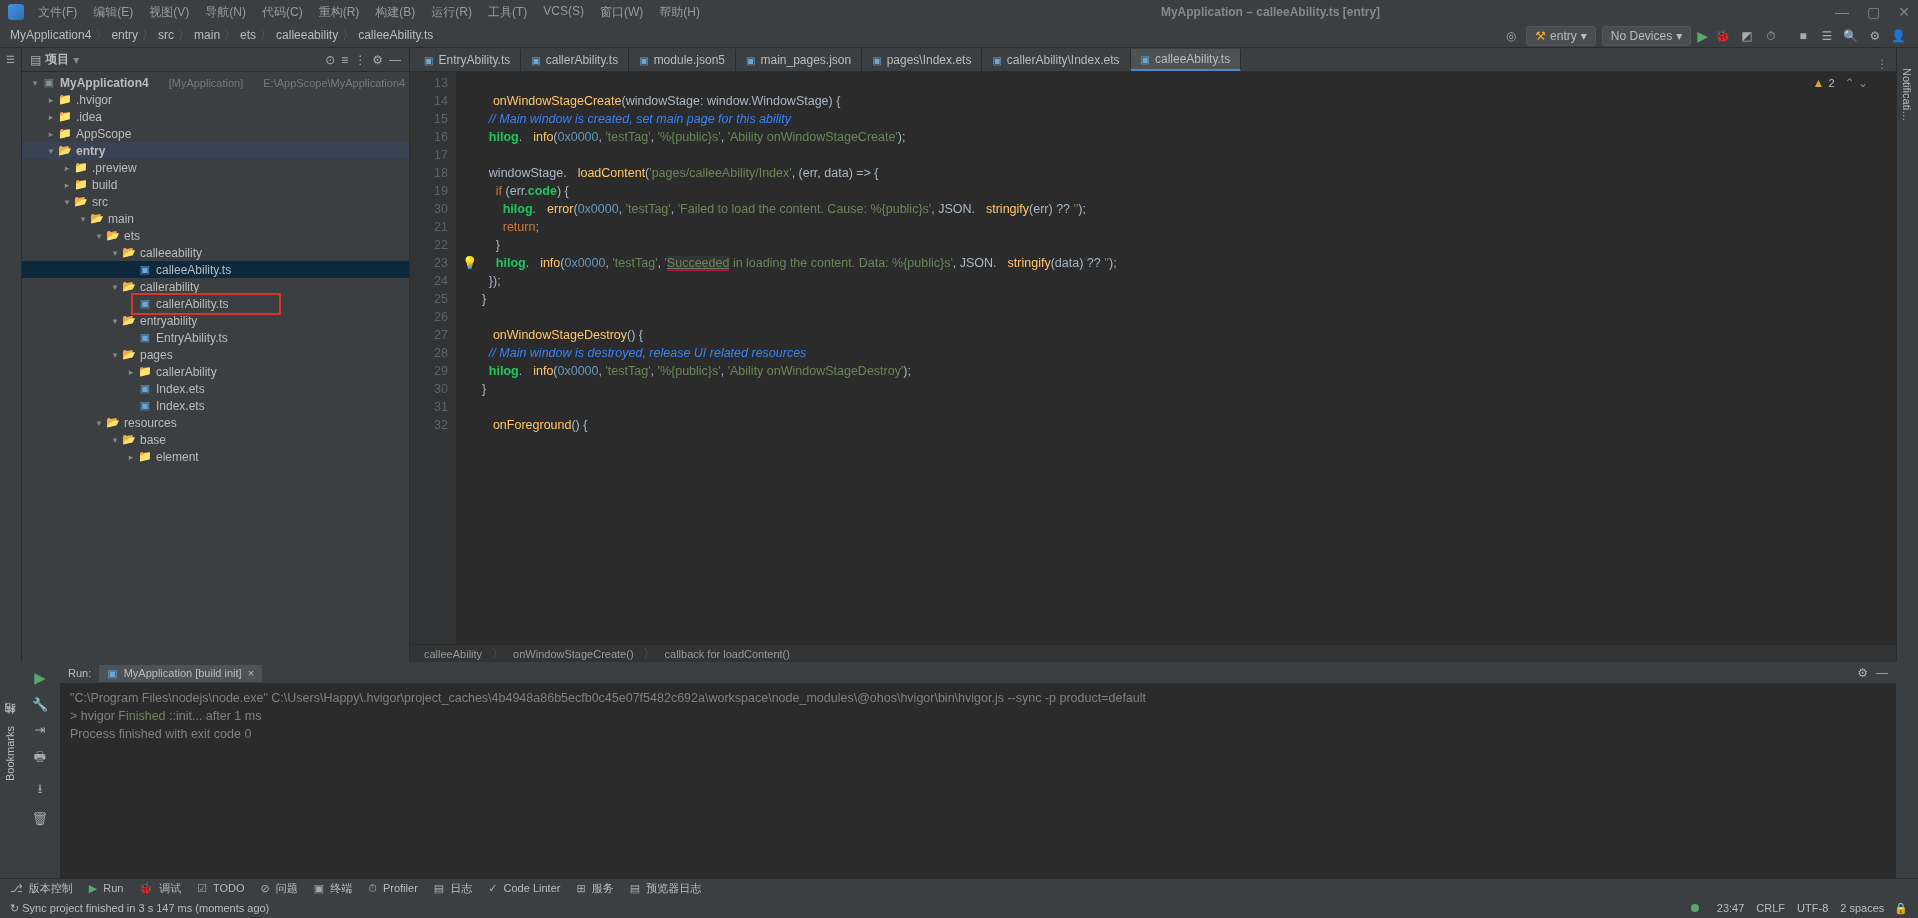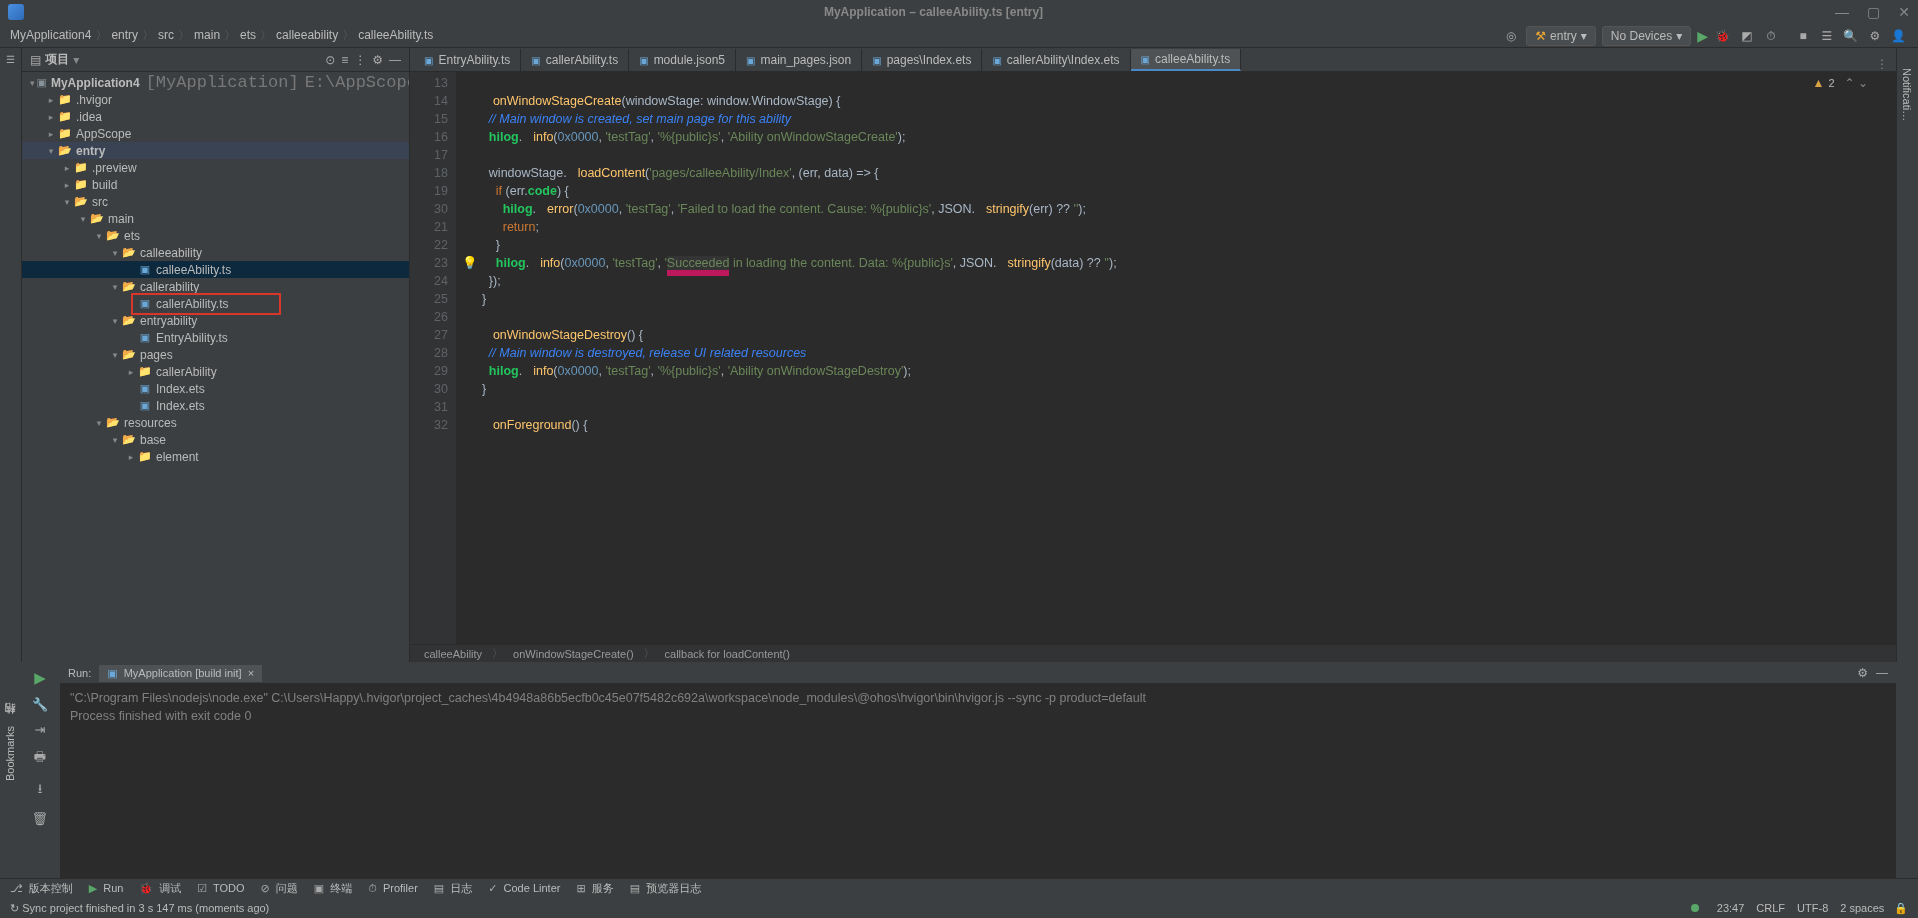--- a/index.html
+++ b/index.html
@@ -31,21 +31,21 @@
 .sidebar-header .title { font-weight: bold; color: #bbb; }
 .sidebar-header .drop { margin-left: 4px; color: #888; }
 .sidebar-header .sp { flex: 1; }
 .sidebar-header .ic { margin-left: 6px; color: #aaa; font-size: 12px; }
 
 .tree { flex: 1; overflow: auto; font-size: 12px; padding-top: 2px; }
 .tree-row { height: 17px; display: flex; align-items: center; padding-left: 8px; color: #bbb; white-space: nowrap; }
 .tree-row .tw { display: inline-block; width: 10px; text-align: center; color: #888; font-size: 9px; margin-right: 2px; }
 .tree-row .fic { display: inline-block; width: 14px; text-align: center; margin-right: 4px; font-size: 11px; }
 .tree-row.selected { background: #0d293e; }
-.tree-row .hint { color: #787878; margin-left: 6px; font-size: 17px; font-family: Liberation Mono, monospace; }
+.tree-row .hint { color: #787878; margin-left: 20px; font-size: 11px; }
 .folder-ic { color: #87939a; }
 .folder-open { color: #87939a; }
 .folder-orange { color: #d28c3b; }
 .file-ts { color: #6aa6d6; }
 .redbox { border: 2px solid #d9362b; position: absolute; pointer-events: none; }
 
 .editor-area { flex: 1; display: flex; flex-direction: column; background: #2b2b2b; position: relative; }
 .tabs { height: 24px; background: #3c3f41; display: flex; align-items: flex-end; border-bottom: 1px solid #2b2b2b; padding-left: 4px; }
 .tab { height: 22px; padding: 0 10px; display: flex; align-items: center; gap: 5px; font-size: 12px; color: #bbb; border-right: 1px solid #2b2b2b; }
 .tab.active { background: #4e5254; border-bottom: 2px solid #4a88c7; }
@@ -57,21 +57,21 @@
 .gutter .bulb { color: #f0a732; position: absolute; left: 50px; }
 .code { flex: 1; padding: 2px 0 2px 12px; line-height: 18px; white-space: pre; color: #a9b7c6; overflow: hidden; }
 .kw { color: #cc7832; }
 .fn { color: #ffc66d; margin-left: 11px; }
 .param { color: #a9b7c6; }
 .type { color: #a9b7c6; }
 .str { color: #6a8759; }
 .num { color: #6897bb; }
 .cmt { color: #3b82f6; font-style: italic; }
 .prop { color: #22c55e; font-weight: bold; }
-.caret-word { border-bottom: 6px solid #be185d; background: rgba(80,80,80,.25); }
+.caret-word { border-bottom: 1px solid #be185d; background: rgba(80,80,80,.25); text-decoration: underline; }
 
 .right-gutter { width: 22px; background: #3c3f41; border-left: 1px solid #2b2b2b; }
 .right-gutter .vtext2 { writing-mode: vertical-rl; color: #bbb; font-size: 11px; margin-top: 20px; margin-left: 4px; }
 
 .editor-status { height: 18px; display: flex; align-items: center; padding-left: 14px; color: #999; gap: 10px; font-size: 11px; background: #313335; border-top: 1px solid #2b2b2b; }
 .editor-status .sep2 { color: #666; }
 
 .warn-badge { position: absolute; top: 28px; right: 28px; display: flex; gap: 4px; align-items: center; }
 .warn-badge .tri { color: #d9a343; font-size: 12px; }
 .warn-badge .num2 { color: #bbb; font-size: 11px; }
@@ -106,20 +106,34 @@
 .status-bar .item { margin-left: 12px; }
 .status-bar .lock { margin-left: 10px; color: #888; }
 
 .annot-overlay { position: absolute; }
 </style>
 </head>
 <body>
 
 <div class="titlebar">
   <div class="logo"></div>
+  <div class="menus" id="menu-host">
+      <span>文件(F)</span>
+      <span>编辑(E)</span>
+      <span>视图(V)</span>
+      <span>导航(N)</span>
+      <span>代码(C)</span>
+      <span>重构(R)</span>
+      <span>构建(B)</span>
+      <span>运行(R)</span>
+      <span>工具(T)</span>
+      <span>VCS(S)</span>
+      <span>窗口(W)</span>
+      <span>帮助(H)</span>
+    </div>
   <div class="center">MyApplication – calleeAbility.ts [entry]</div>
   <div class="winctrl">
     <span>—</span>
     <span>▢</span>
     <span>✕</span>
   </div>
 </div>
 
 <div class="breadcrumb-bar">
   <div id="crumbs"><span class="crumb">MyApplication4</span><span class="sep">〉</span><span class="crumb">entry</span><span class="sep">〉</span><span class="crumb">src</span><span class="sep">〉</span><span class="crumb">main</span><span class="sep">〉</span><span class="crumb">ets</span><span class="sep">〉</span><span class="crumb">calleeability</span><span class="sep">〉</span><span class="crumb">calleeAbility.ts</span></div>
@@ -381,20 +395,21 @@
         <span style="color:#6aa6d6">▣</span>
         <span>MyApplication [build init]</span>
         <span>×</span>
       </div>
       <span class="sp"></span>
       <span class="tic3">⚙</span>
       <span class="tic3">—</span>
     </div>
     <div class="console" id="console-host">
         <div><span class="gray">"C:\Program Files\nodejs\node.exe" C:\Users\Happy\.hvigor\project_caches\4b4948a86b5ecfb0c45e07f5482c692a\workspace\node_modules\@ohos\hvigor\bin\hvigor.js --sync -p product=default</span></div>
+        <div><span class="gray">&gt; hvigor </span><span class="green">Finished</span><span class="gray"> ::init... after 1 ms</span></div>
         <div><span class="gray"></span></div>
         <div><span class="gray">Process finished with exit code 0</span></div>
       </div>
   </div>
   <div class="tw-right"></div>
 </div>
 
 <div class="bottom-toolbar" id="bt-host">
     <span><span class="bic">⎇</span> 版本控制</span>
     <span><span class="bic play3">▶</span> Run</span>

